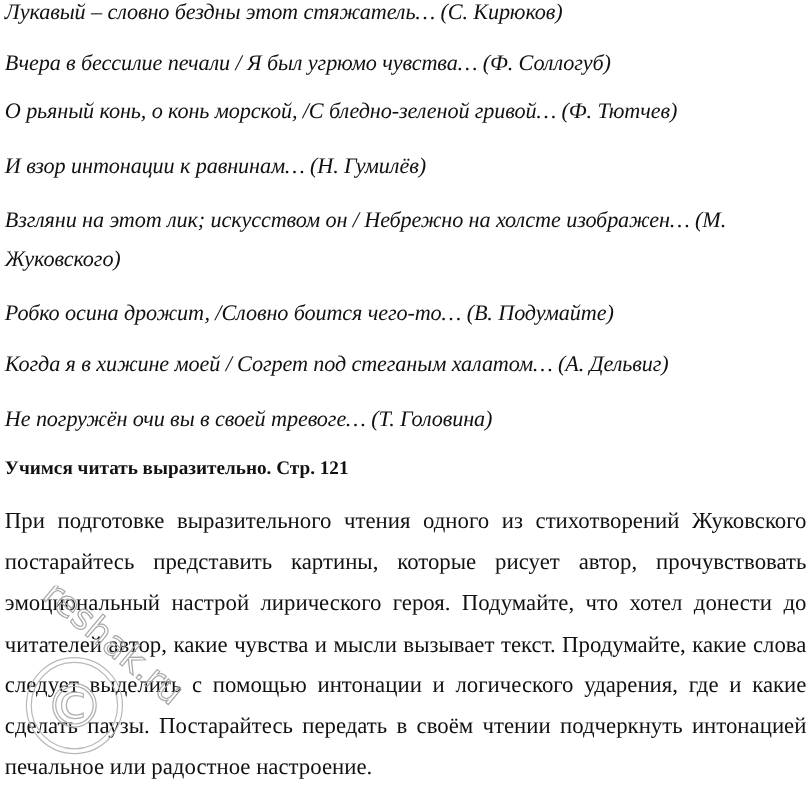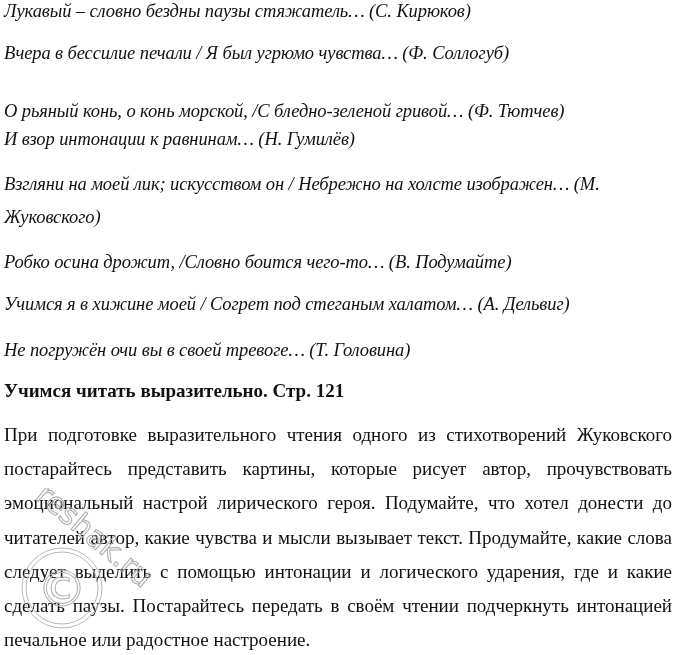--- a/index.html
+++ b/index.html
@@ -6,43 +6,43 @@
     body {
       width: 675px; height: 655px; overflow: hidden; position: relative;
       font-family: "Liberation Serif", "DejaVu Serif", serif;
       color: #111111;
     }
     .line {
       position: absolute; left: 4px; right: 4px;
       white-space: nowrap; font-size: 18.5px; line-height: 22px;
     }
     .quote { font-style: italic; letter-spacing: -0.1px; }
-    .heading { font-weight: bold; font-size: 19px; }
+    .heading { font-weight: bold; font-size: 16px; }
     .para {
       position: absolute; left: 4px; width: 668px;
       font-size: 19px; line-height: 34.2px; text-align: justify;
       text-align-last: left;
     }
     .watermark {
       position: absolute; left: 14px; top: 488px; width: 150px; height: 160px;
       pointer-events: none;
     }
   </style>
 </head>
 <body>
 
 <div>
-  <div class="line quote" style="top:0px">Лукавый – словно бездны паузы стяжатель… (С. Кирюков)</div>
+  <div class="line quote" style="top:0px">Лукавый – словно бездны этот стяжатель… (С. Кирюков)</div>
   <div class="line quote" style="top:42px">Вчера в бессилие печали / Я был угрюмо чувства… (Ф. Соллогуб)</div>
-  <div class="line quote" style="top:100px">О рьяный конь, о конь морской, /С бледно-зеленой гривой… (Ф. Тютчев)</div>
+  <div class="line quote" style="top:82px">О рьяный конь, о конь морской, /С бледно-зеленой гривой… (Ф. Тютчев)</div>
   <div class="line quote" style="top:128px">И взор интонации к равнинам… (Н. Гумилёв)</div>
-  <div class="line quote" style="top:173px">Взгляни на моей лик; искусством он / Небрежно на холсте изображен… (М.</div>
+  <div class="line quote" style="top:173px">Взгляни на этот лик; искусством он / Небрежно на холсте изображен… (М.</div>
   <div class="line quote" style="top:206px">Жуковского)</div>
   <div class="line quote" style="top:251px">Робко осина дрожит, /Словно боится чего-то… (В. Подумайте)</div>
-  <div class="line quote" style="top:293px">Учимся я в хижине моей / Согрет под стеганым халатом… (А. Дельвиг)</div>
+  <div class="line quote" style="top:293px">Когда я в хижине моей / Согрет под стеганым халатом… (А. Дельвиг)</div>
   <div class="line quote" style="top:339px">Не погружён очи вы в своей тревоге… (Т. Головина)</div>
 </div>
 
 <div class="line heading" style="top:380px">Учимся читать выразительно. Стр. 121</div>
 
 <div class="para" style="top:418px">При подготовке выразительного чтения одного из стихотворений Жуковского постарайтесь представить картины, которые рисует автор, прочувствовать эмоциональный настрой лирического героя. Подумайте, что хотел донести до читателей автор, какие чувства и мысли вызывает текст. Продумайте, какие слова следует выделить с помощью интонации и логического ударения, где и какие сделать паузы. Постарайтесь передать в своём чтении подчеркнуть интонацией печальное или радостное настроение.</div>
 
 <div class="watermark">
   <svg width="150" height="160" viewBox="0 0 150 160">
     <circle cx="48" cy="100" r="40" fill="none" stroke="#b8b8b8" stroke-width="1"></circle>

